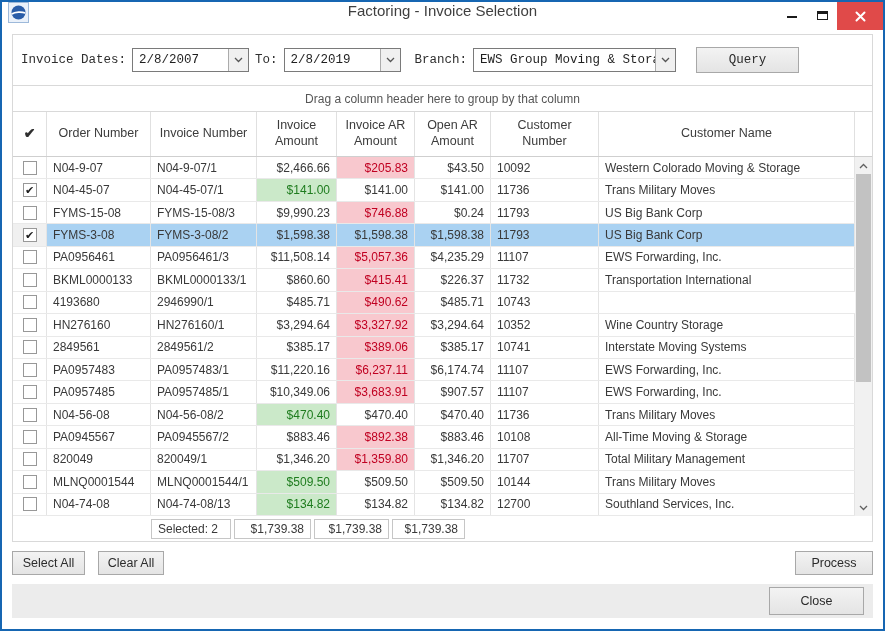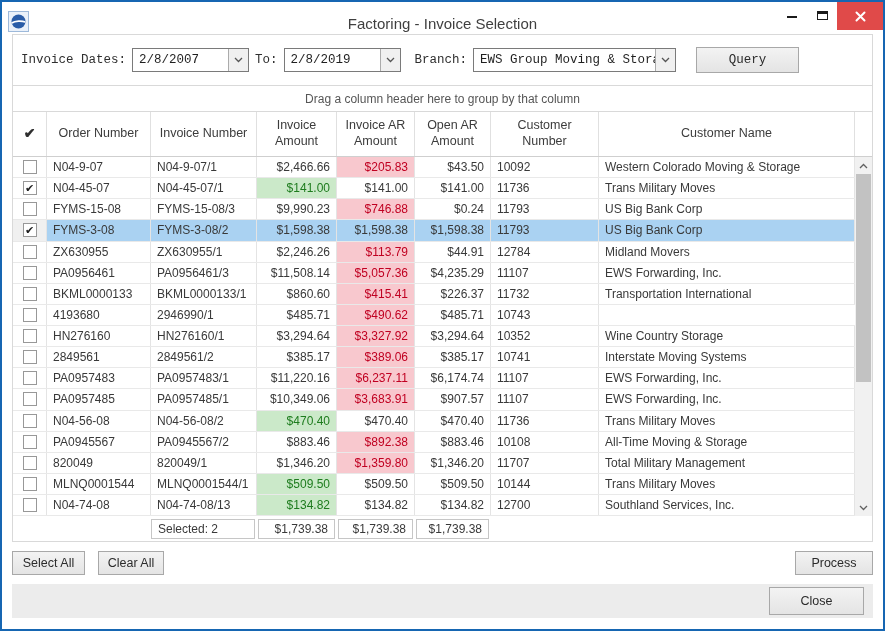--- a/index.html
+++ b/index.html
@@ -1,21 +1,21 @@
 <!DOCTYPE html>
 <html><head>
 <meta charset="utf-8">
 <style>
   * { margin:0; padding:0; box-sizing:border-box; }
   html,body { background:#ffffff; font-family:"Liberation Sans", sans-serif; }
   .window { width:885px; height:631px; border:2px solid #1666B2; background:#fff;
             display:flex; flex-direction:column; overflow:hidden; }
 
   
-  .titlebar { flex:0 0 30px; position:relative; display:flex; align-items:flex-end; }
+  .titlebar { flex:0 0 30px; position:relative; display:flex; align-items:flex-start; }
   .title { position:absolute; left:0; right:0; text-align:center; font-size:15px; color:#3F3F3F; }
   .app-icon { margin-left:6px; width:21px; height:21px; border:1px solid #9DB9DA; background:#EAF1FA;
               display:flex; align-items:center; justify-content:center; z-index:1; }
   .controls { margin-left:auto; display:flex; align-items:flex-start; z-index:1; height:100%; }
   .cbtn { display:flex; align-items:center; justify-content:center; cursor:default; }
   .btn-min,.btn-max { width:30px; height:26px; }
   .min-glyph { width:10px; height:2px; background:#1b1b1b; margin-top:4px; }
   .max-glyph { width:11px; height:9px; border:1px solid #1b1b1b; border-top:3px solid #1b1b1b; background:#fff; }
   .btn-close { width:46px; height:28px; background:#E04A49; }
 
@@ -69,21 +69,21 @@
   .sarrow { position:absolute; left:0; width:17px; height:17px; display:flex; align-items:center;
             justify-content:center; }
   .sarrow.up { top:0; } .sarrow.down { bottom:0; }
   .sthumb { position:absolute; left:1px; right:1px; top:17px; height:208px; background:#C2C2C2; }
 
   
   .gfooter { flex:0 0 25px; display:flex; align-items:center; background:#fff; }
   .fspacer { flex:0 0 138px; }
   .fbox { height:20px; border:1px solid #C6C6C6; display:flex; align-items:center; font-size:12px;
           color:#393939; padding:0 6px; margin-right:3px; }
-  .fb-sel { width:104px; justify-content:flex-start; }
+  .fb-sel { width:80px; justify-content:flex-start; }
   .fb-amt { width:77px; justify-content:flex-end; }
   .fb-ar  { width:75px; justify-content:flex-end; }
   .fb-open{ width:73px; justify-content:flex-end; }
 
   
   .actions { margin-top:9px; display:flex; align-items:center; }
   .btn-selectall { width:73px; }
   .btn-clearall { width:66px; margin-left:13px; }
   .btn-process { width:78px; margin-left:auto; }
   .closestrip { margin-top:9px; height:34px; background:#ECECEC; display:flex; align-items:center;
@@ -214,32 +214,20 @@
               <div class="cell w-amt num ">$1,598.38</div>
               <div class="cell w-ar num ">$1,598.38</div>
               <div class="cell w-open num">$1,598.38</div>
               <div class="cell w-cno">11793</div>
               <div class="cell w-name">US Big Bank Corp</div>
             </div>
             <div class="row">
               <div class="cell cb w-cb">
                 <span class="checkbox"></span>
               </div>
-              <div class="cell w-order">ZX630955</div>
-              <div class="cell w-inv">ZX630955/1</div>
-              <div class="cell w-amt num ">$2,246.26</div>
-              <div class="cell w-ar num pink">$113.79</div>
-              <div class="cell w-open num">$44.91</div>
-              <div class="cell w-cno">12784</div>
-              <div class="cell w-name">Midland Movers</div>
-            </div>
-            <div class="row">
-              <div class="cell cb w-cb">
-                <span class="checkbox"></span>
-              </div>
               <div class="cell w-order">PA0956461</div>
               <div class="cell w-inv">PA0956461/3</div>
               <div class="cell w-amt num ">$11,508.14</div>
               <div class="cell w-ar num pink">$5,057.36</div>
               <div class="cell w-open num">$4,235.29</div>
               <div class="cell w-cno">11107</div>
               <div class="cell w-name">EWS Forwarding, Inc.</div>
             </div>
             <div class="row">
               <div class="cell cb w-cb">

